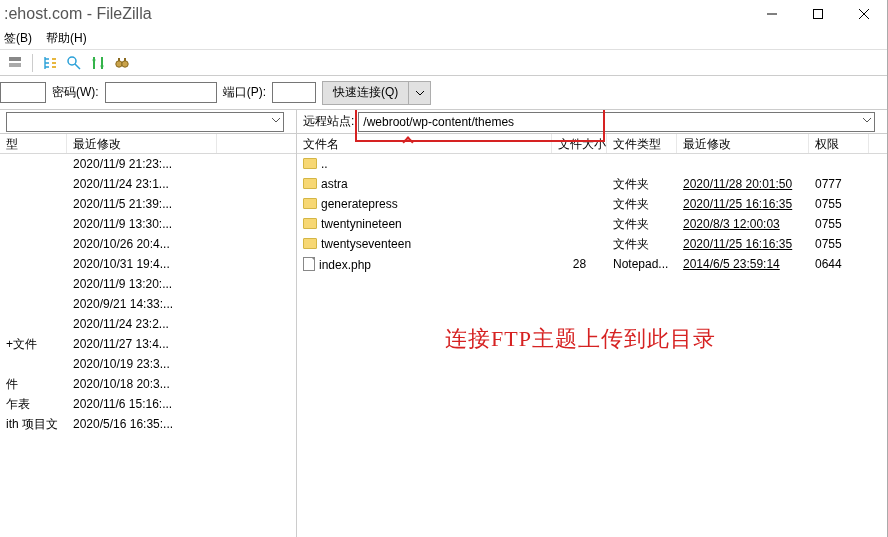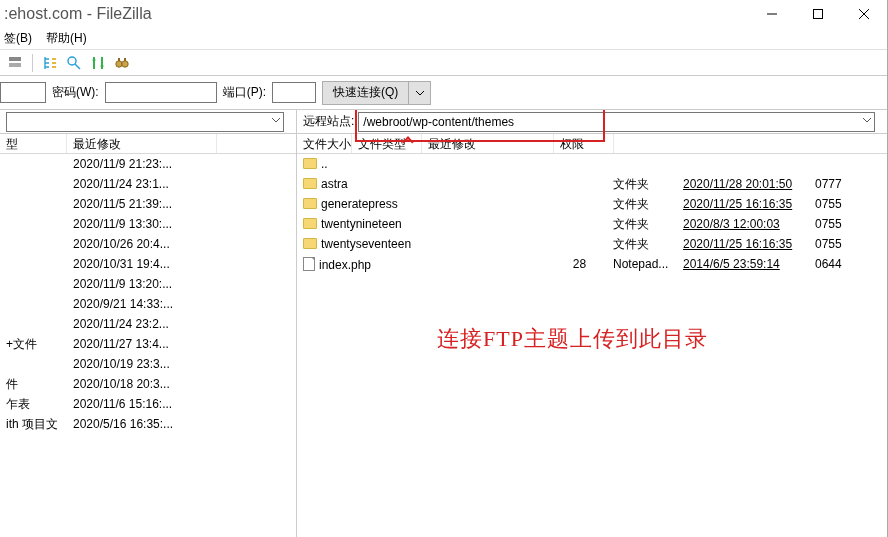--- a/index.html
+++ b/index.html
@@ -224,20 +224,21 @@
         <span class="lbl">远程站点:</span>
         <div class="combo">
           <span>/webroot/wp-content/themes</span>
           <svg class="chev" viewBox="0 0 10 10">
               <path d="M1 3 L5 7 L9 3" stroke="#555" fill="none"></path>
             </svg>
         </div>
       </div>
       <div class="list-panel">
         <div class="list-header right-header">
+          <div class="col c1">文件名</div>
           <div class="col c2">文件大小</div>
           <div class="col c3">文件类型</div>
           <div class="col c4">最近修改</div>
           <div class="col c5">权限</div>
         </div>
         <div class="rows right-rows" id="right-rows">
             <div class="row">
               <div class="cell c1"><span class="icon-folder"></span>..</div>
               <div class="cell c2"></div>
               <div class="cell c3"></div>
@@ -274,20 +275,20 @@
             </div>
             <div class="row">
               <div class="cell c1"><span class="icon-file"></span>index.php</div>
               <div class="cell c2">28</div>
               <div class="cell c3">Notepad...</div>
               <div class="cell c4">2014/6/5 23:59:14</div>
               <div class="cell c5">0644</div>
             </div>
           </div>
 
-        <div class="annot" style="left:140px; top:190px;">连接FTP主题上传到此目录</div>
+        <div class="annot" style="left:148px; top:190px;">连接FTP主题上传到此目录</div>
       </div>
 
       <div class="red-box" style="left:58px; top:-2px; width:250px; height:34px;"></div>
       <div class="annot-caret" style="left:107px; top:28px;"></div>
     </div>
   </div>
 </div>
 
 </body></html>

